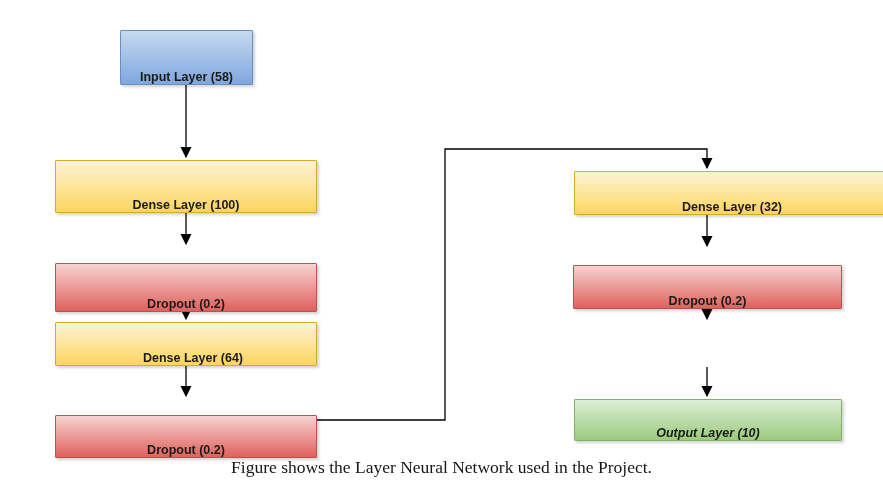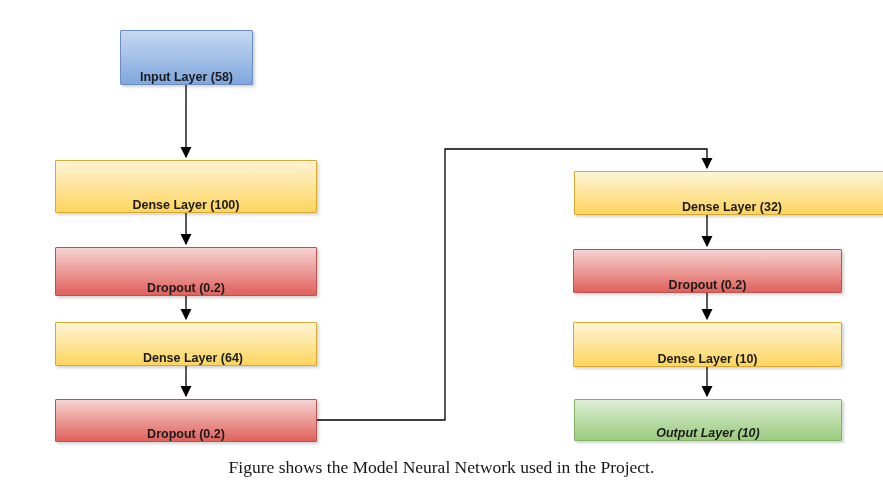--- a/index.html
+++ b/index.html
@@ -44,20 +44,21 @@
     background: linear-gradient(180deg, var(--blue-fill-top) 0%, var(--blue-fill-bottom) 100%);
     border: 1px solid var(--blue-border);
   }
   .node.yellow {
     background: linear-gradient(180deg, var(--yellow-fill-top) 0%, var(--yellow-fill-bottom) 100%);
     border: 1px solid var(--yellow-border);
   }
   .node.red {
     background: linear-gradient(180deg, var(--red-fill-top) 0%, var(--red-fill-bottom) 100%);
     border: 1px solid var(--red-border);
+    margin-top: 16px;
   }
   .node.green {
     background: linear-gradient(180deg, var(--green-fill-top) 0%, var(--green-fill-bottom) 100%);
     border: 1px solid var(--green-border);
   }
   .caption {
     position: absolute;
     left: 0;
     top: 457px;
     width: 100%;
@@ -109,23 +110,20 @@
   </div>
 
   <div class="node yellow" style="left:574px; top:171px; width:316px; height:44px;">
     <span>Dense Layer (32)</span>
   </div>
 
   <div class="node red" style="left:573px; top:249px; width:269px; height:44px;">
     <span>Dropout (0.2)</span>
   </div>
 
-  <div class="node yellow" style="left:573px; top:322px; width:269px; height:45px;">
-    <span>Dense Layer (10)</span>
-  </div>
 
   <div class="node green" style="left:574px; top:399px; width:268px; height:42px;font-style:italic;">
     <span>Output Layer (10)</span>
   </div>
 
-  <div class="caption">Figure shows the Model Neural Network used in the Project.</div>
+  <div class="caption">Figure shows the Layer Neural Network used in the Project.</div>
 
 </div>
 
 </body></html>

